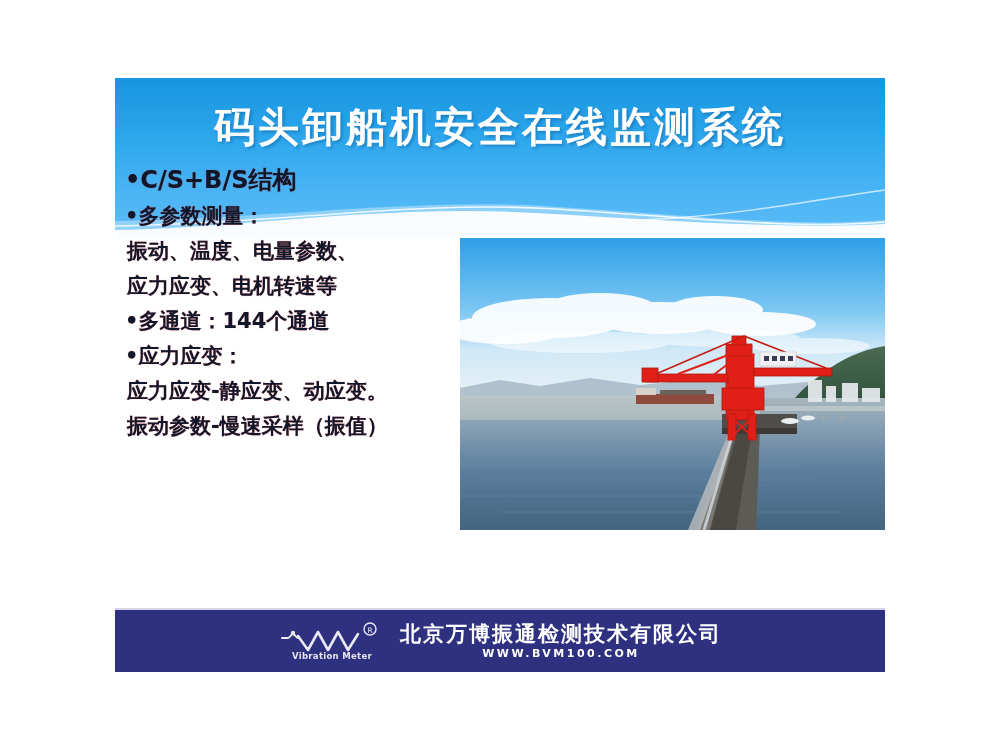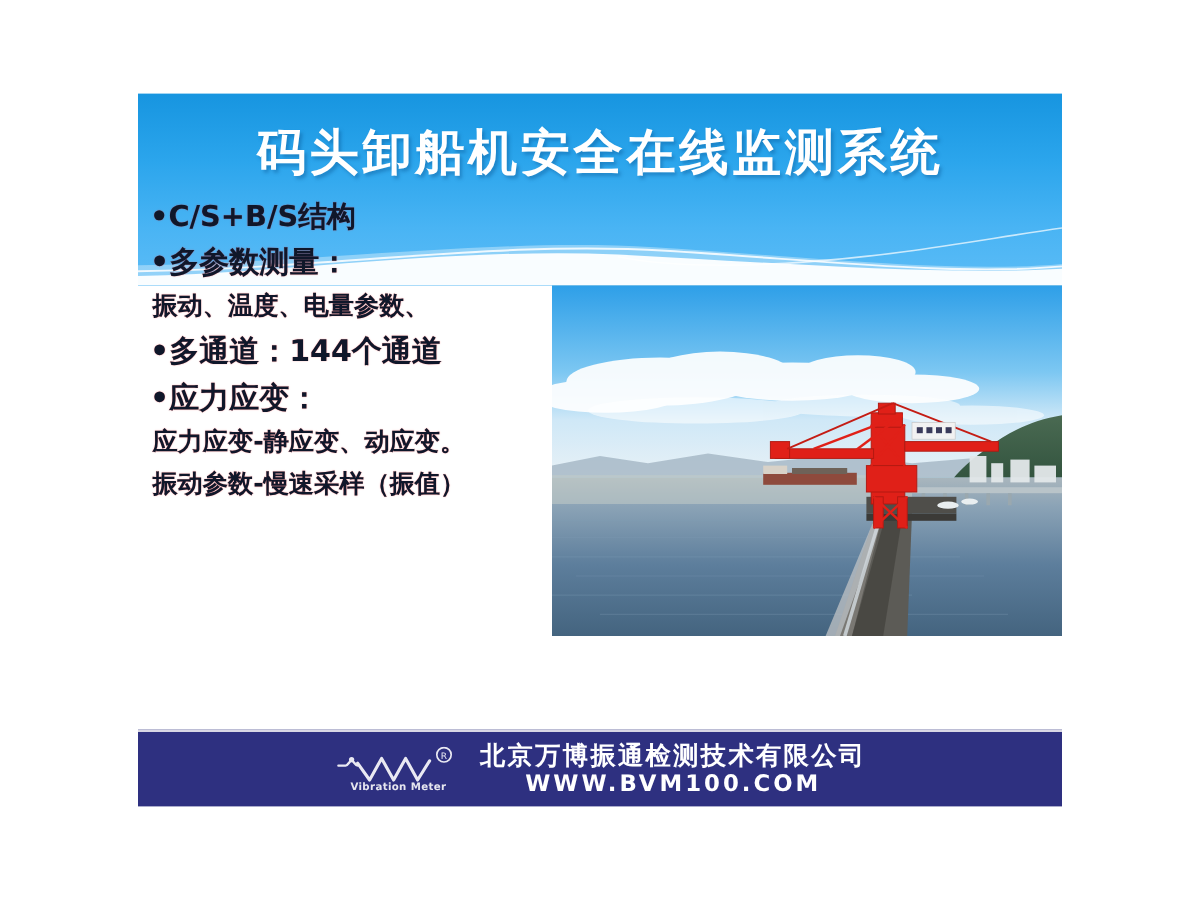--- a/index.html
+++ b/index.html
@@ -43,21 +43,21 @@
 
   
   .body-text{
     position:absolute;left:125px;top:168px;width:360px;
     color:#0f172a;font-weight:bold;
   }
   .line{
     line-height:1.0;margin-bottom:14px;white-space:nowrap;
     text-shadow:0 0 1px rgba(255,0,0,.5);
   }
-  .line.lvl1{font-size:25px;}
+  .line.lvl1{font-size:21px;}
   .line.lvl2{font-size:21px;padding-left:2px;}
   .line.indent{padding-left:90px;}
   .line.ascii{font-size:24px;font-weight:bold;letter-spacing:0px;}
   .bullet-dot{display:inline-block;}
 
   
   .footer{
     position:absolute;left:115px;top:608px;width:770px;height:62px;
     background:#2e3080;
     border-top:2px solid #d8d6e4;
@@ -72,21 +72,21 @@
   .logo-caption{
     font-size:8.5px;font-weight:bold;color:#e6e6ef;letter-spacing:.3px;
     margin-top:-5px;
   }
   .company-wrap{display:flex;flex-direction:column;align-items:center;line-height:1;}
   .company-cn{
     font-size:21px;font-weight:bold;color:#ffffff;letter-spacing:2px;
     font-family:Liberation Serif, serif;
   }
   .company-url{
-    font-size:19px;font-weight:bold;color:#ffffff;letter-spacing:2.5px;
+    font-size:11px;font-weight:bold;color:#ffffff;letter-spacing:2.5px;
     margin-top:3px;
   }
 </style>
 </head>
 <body>
 
 <div class="slide">
 
   <div class="blue-band">
     <svg class="swoosh-svg" viewBox="0 0 770 160" preserveAspectRatio="none">
@@ -236,20 +236,23 @@
   <div class="body-text">
     <div class="line ascii">
       <span class="bullet-dot">•</span><span>C/S+B/S结构</span>
     </div>
     <div class="line lvl1">
       <span class="bullet-dot">•</span><span>多参数测量：</span>
     </div>
     <div class="line lvl2">
       <span class="bullet-dot"></span><span>振动、温度、电量参数、</span>
     </div>
+    <div class="line lvl2">
+      <span class="bullet-dot"></span><span>应力应变、电机转速等</span>
+    </div>
     <div class="line lvl1">
       <span class="bullet-dot">•</span><span>多通道：144个通道</span>
     </div>
     <div class="line lvl1">
       <span class="bullet-dot">•</span><span>应力应变：</span>
     </div>
     <div class="line lvl2">
       <span class="bullet-dot"></span><span>应力应变-静应变、动应变。</span>
     </div>
     <div class="line lvl2">

